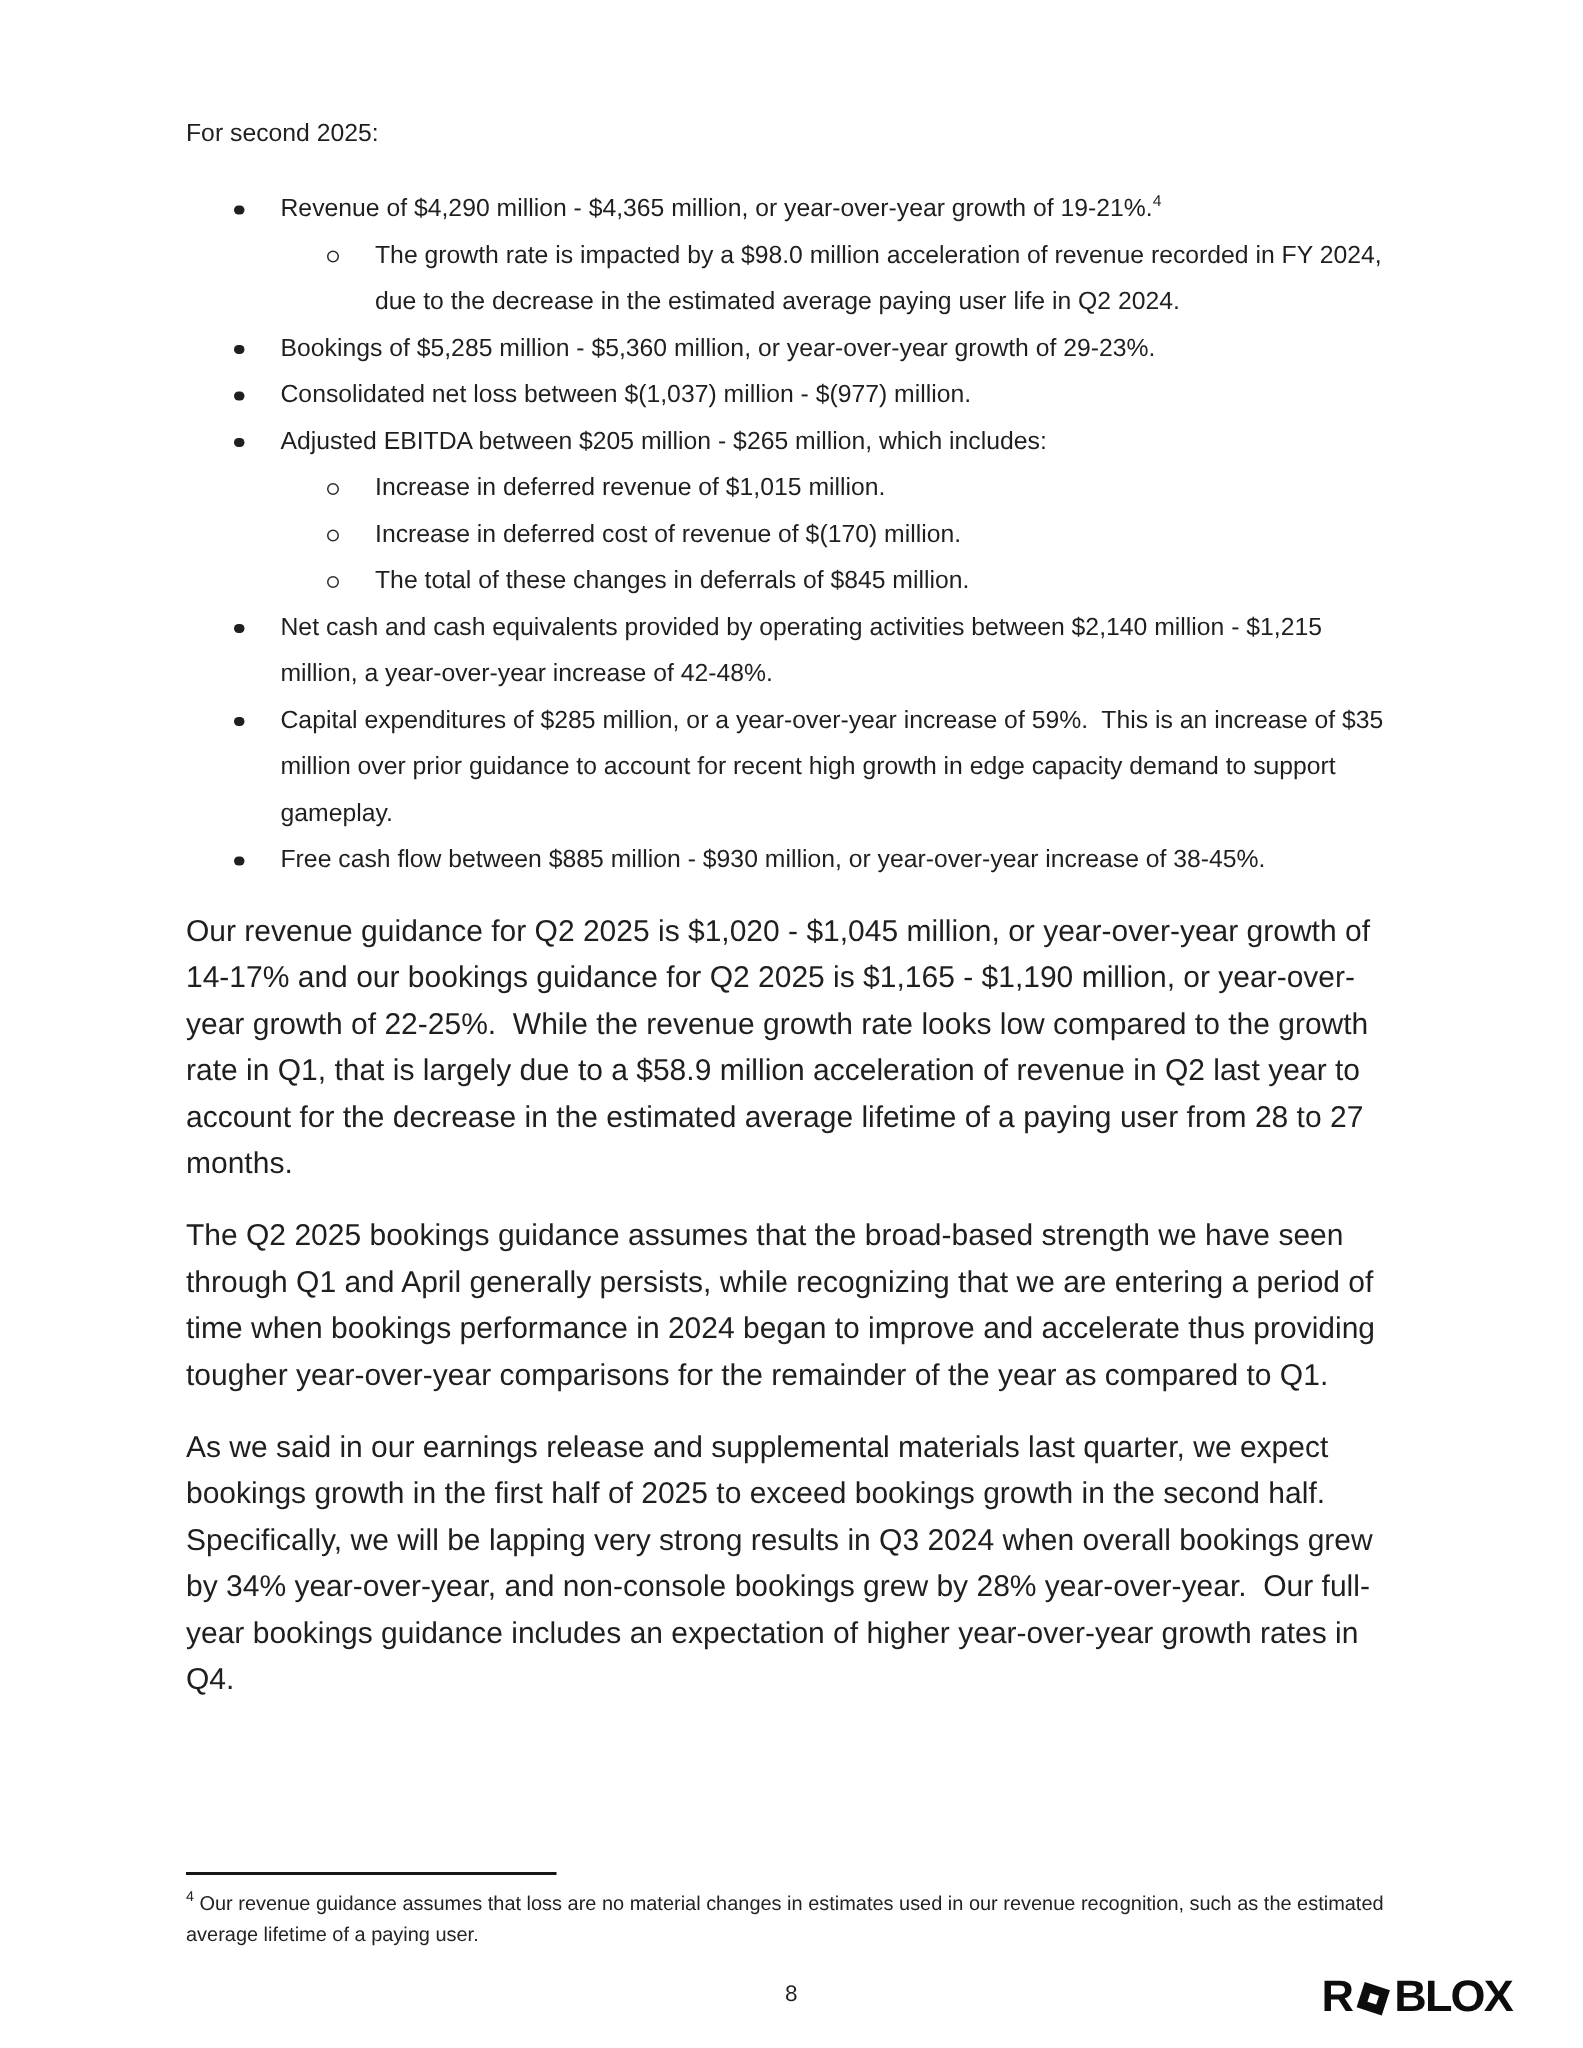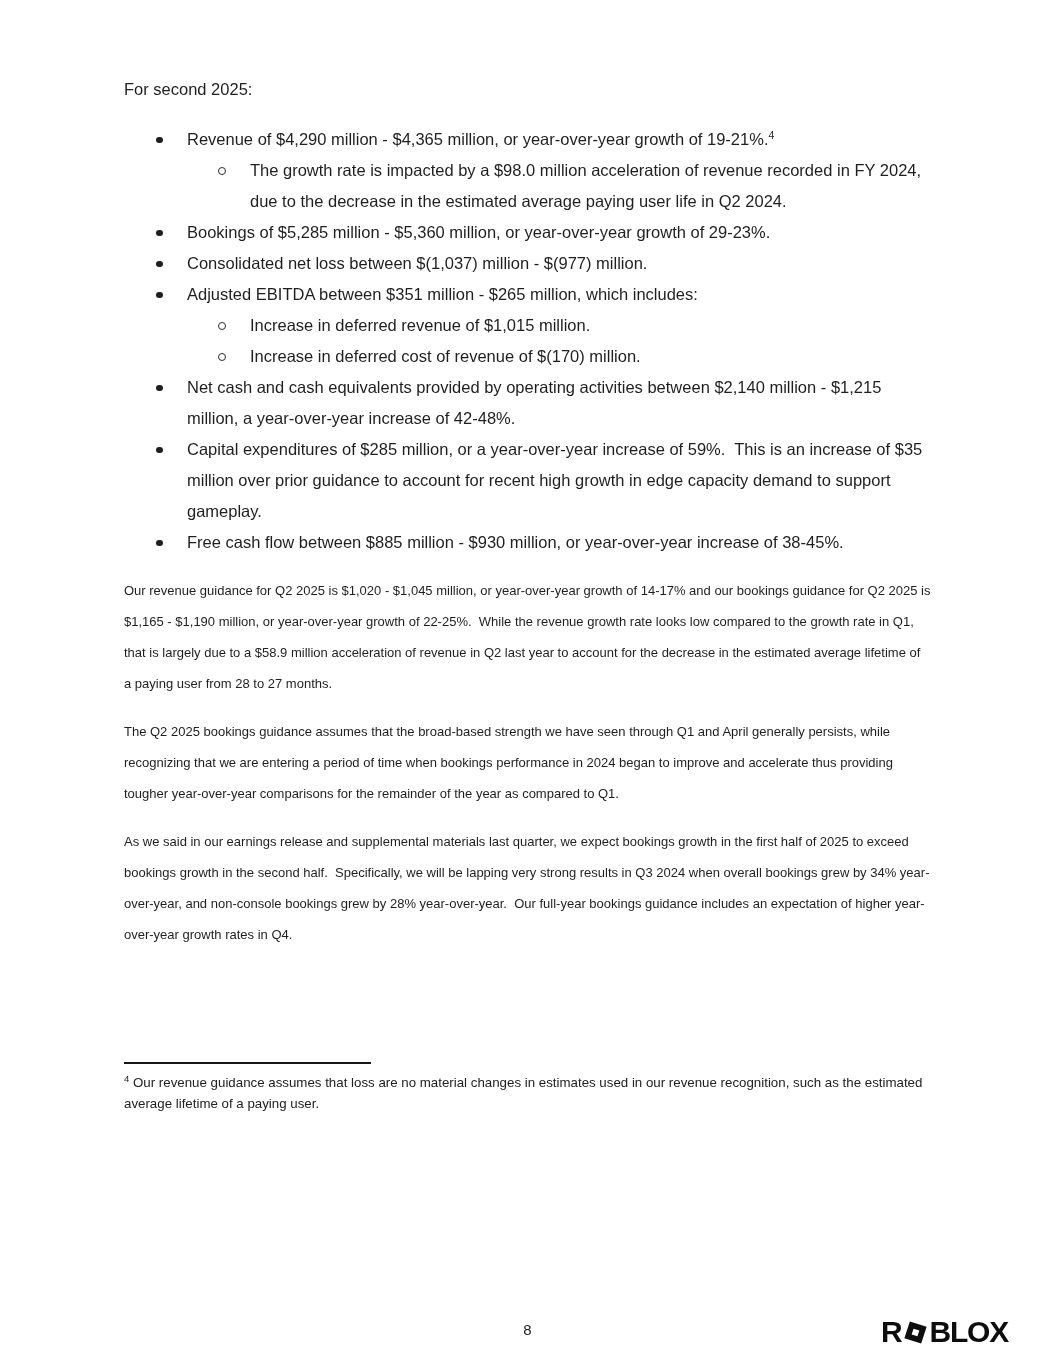--- a/index.html
+++ b/index.html
@@ -35,21 +35,21 @@
   .l2 > li::before {
     content: "";
     position: absolute; left: 31px; top: 11.5px;
     width: 6px; height: 6px; border-radius: 50%;
     background: transparent;
     border: 1.6px solid #2b2b2b;
   }
 
   .body-para {
     margin: 17px 0 0 0;
-    font-size: 13px; line-height: 31px;
+    font-size: 20px; line-height: 31px;
     white-space: pre-wrap;
   }
 
   .fn-ref {
     font-size: 10.5px;
     vertical-align: super;
     line-height: 0;
   }
 
   .footnote { margin-top: 112px; }
@@ -103,27 +103,30 @@
           </li>
         </ul>
       </li>
       <li>
         <span class="t">Bookings of $5,285 million - $5,360 million, or year-over-year growth of 29-23%.</span>
       </li>
       <li>
         <span class="t">Consolidated net loss between $(1,037) million - $(977) million.</span>
       </li>
       <li>
-        <span class="t">Adjusted EBITDA between $351 million - $265 million, which includes:</span>
+        <span class="t">Adjusted EBITDA between $205 million - $265 million, which includes:</span>
         <ul class="l2">
           <li>
             <span class="t">Increase in deferred revenue of $1,015 million.</span>
           </li>
           <li>
             <span class="t">Increase in deferred cost of revenue of $(170) million.</span>
+          </li>
+          <li>
+            <span class="t">The total of these changes in deferrals of $845 million.</span>
           </li>
         </ul>
       </li>
       <li>
         <span class="t">Net cash and cash equivalents provided by operating activities between $2,140 million - $1,215 million, a year-over-year increase of 42-48%.</span>
       </li>
       <li>
         <span class="t">Capital expenditures of $285 million, or a year-over-year increase of 59%.  This is an increase of $35 million over prior guidance to account for recent high growth in edge capacity demand to support gameplay.</span>
       </li>
       <li>

